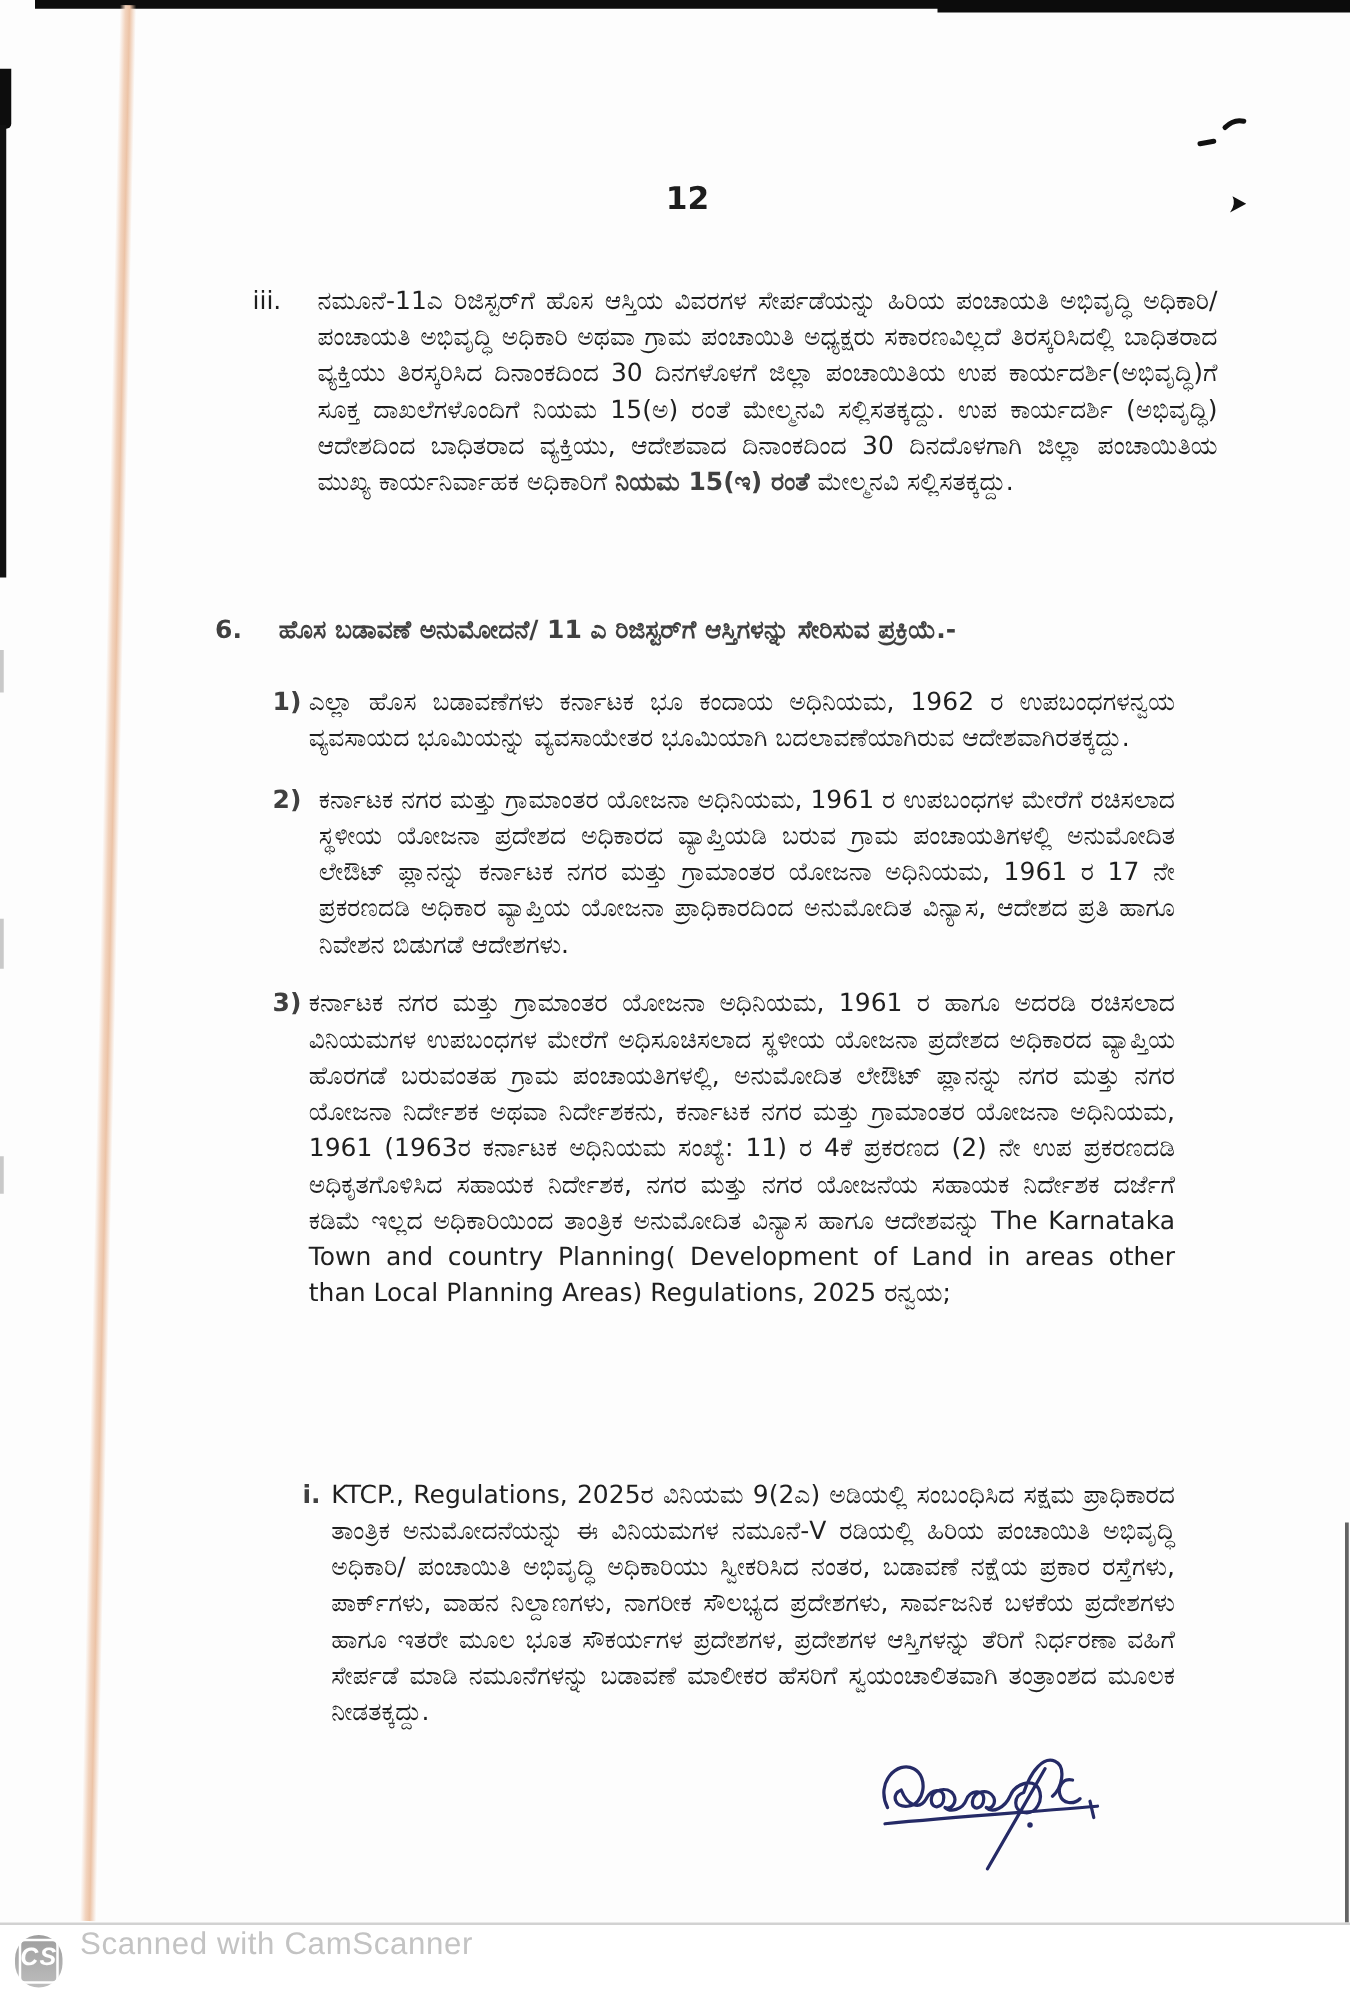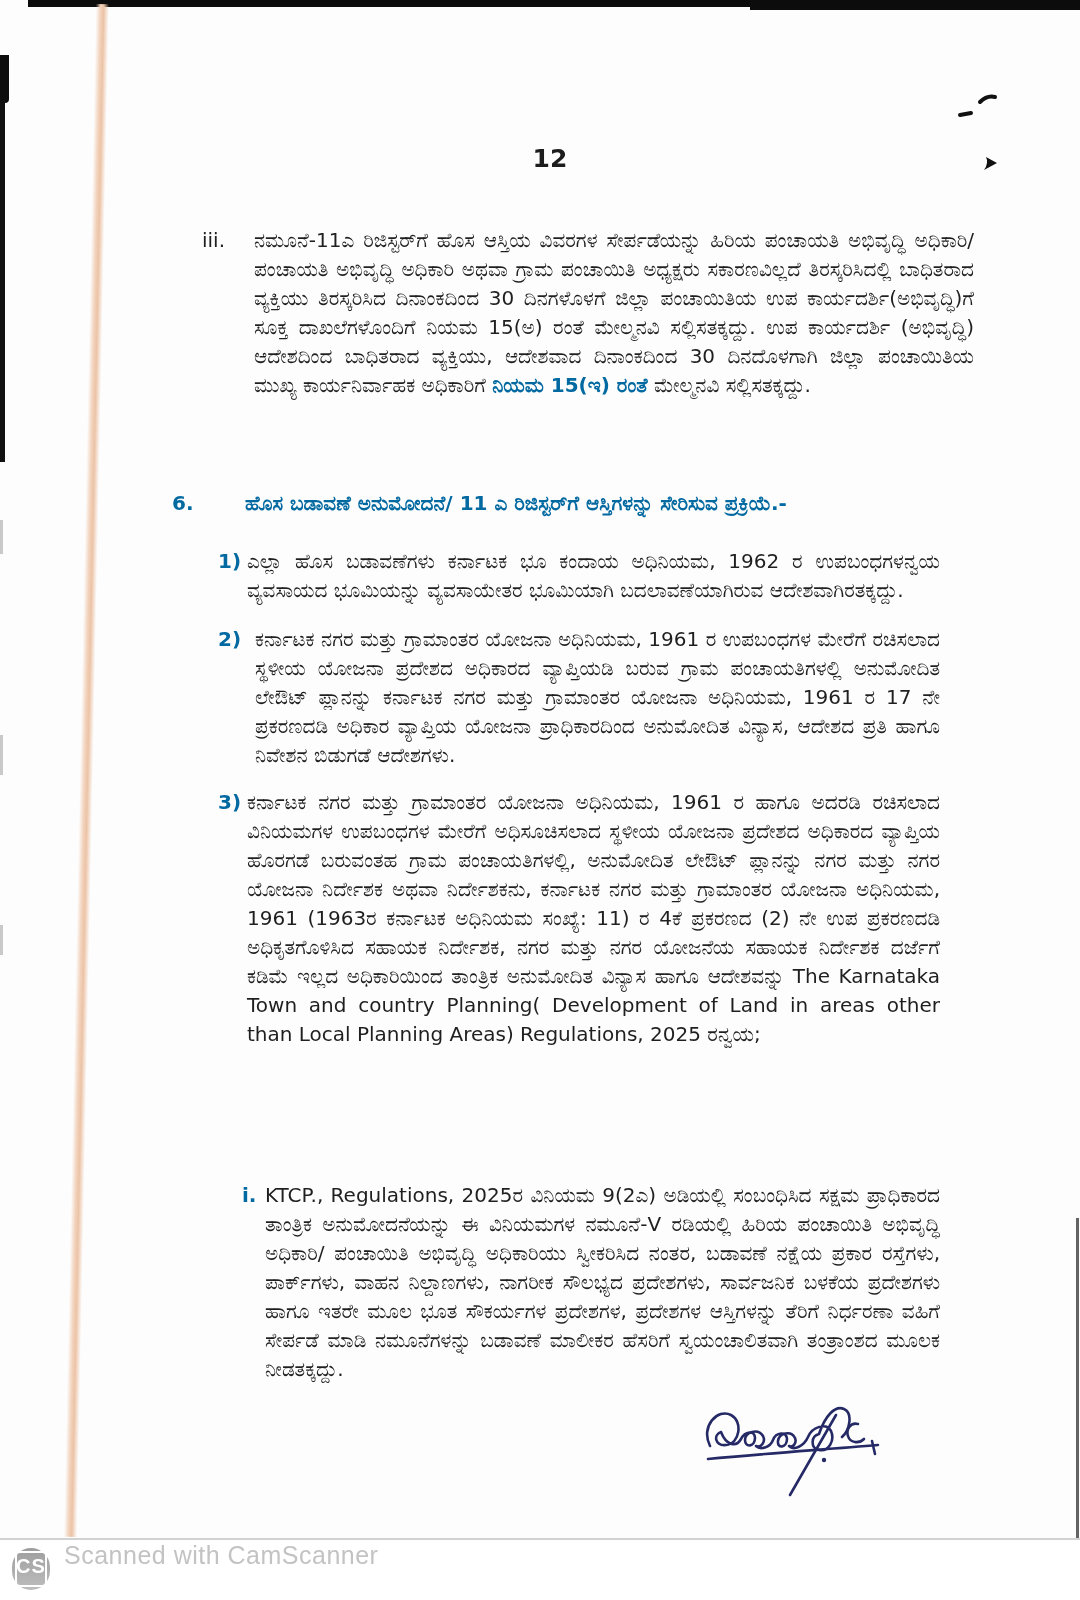--- a/index.html
+++ b/index.html
@@ -19,34 +19,35 @@
   .crease{
     position:absolute;left:96px;top:4px;width:13px;height:1533px;
     background:linear-gradient(90deg,rgba(244,217,199,0) 0%,var(--crease,#f2d3bd) 35%,#ecc3a6 60%,rgba(244,217,199,0) 100%);
     transform:rotate(1.2deg);transform-origin:top left;
   }
   
   .page-number{position:absolute;left:520px;top:144px;width:60px;text-align:center;font-size:25px;font-weight:600;color:#1d1d1d;}
   
   .block{position:absolute;font-size:20px;line-height:29px;text-align:justify;color:#1f1f1f;font-weight:500;}
   .marker{position:absolute;left:0;top:0;}
-  .bold{font-weight:700;color:#0369a1;}
+  .bold{font-weight:700;color:#404040;}
   .item{position:relative;margin-bottom:19px;}
   .item .txt{display:block;}
   
   .signature{position:absolute;left:698px;top:1402px;}
   .ink-marks{position:absolute;left:950px;top:85px;}
   
   .footer{
     position:absolute;left:0;right:0;top:1538px;height:62px;background:#ffffff;
     border-top:2px solid #d2d2d2;
   }
   .cs-logo{
     position:absolute;left:12px;top:8px;width:38px;height:42px;border-radius:19px;
     background:linear-gradient(var(--logo,#9e9e9e),#bdbdbd);
+    font-style:italic;
   }
   .cs-logo .inner{
     position:absolute;inset:3px;border:2px solid #ffffff;border-radius:5px;
     display:flex;align-items:flex-start;justify-content:center;
   }
   .cs-logo .cs-text{
     font-family:"Liberation Sans",sans-serif;font-weight:700;font-size:20px;color:#fff;line-height:26px;letter-spacing:1px;
   }
   .scan-text{
     position:absolute;left:64px;top:1px;font-family:"Liberation Sans",sans-serif;
@@ -77,21 +78,21 @@
   <div class="page-number">12</div>
 
   <div class="block" style="left:170px;top:226px;width:772px;margin-left:32px;">
     <span class="marker">iii.</span>
     <div style="margin-left:52px;"><span>ನಮೂನೆ-11ಎ ರಿಜಿಸ್ಟರ್‌ಗೆ ಹೊಸ ಆಸ್ತಿಯ ವಿವರಗಳ ಸೇರ್ಪಡೆಯನ್ನು ಹಿರಿಯ ಪಂಚಾಯತಿ ಅಭಿವೃದ್ಧಿ ಅಧಿಕಾರಿ/ ಪಂಚಾಯತಿ ಅಭಿವೃದ್ಧಿ ಅಧಿಕಾರಿ ಅಥವಾ ಗ್ರಾಮ ಪಂಚಾಯಿತಿ ಅಧ್ಯಕ್ಷರು ಸಕಾರಣವಿಲ್ಲದೆ ತಿರಸ್ಕರಿಸಿದಲ್ಲಿ ಬಾಧಿತರಾದ ವ್ಯಕ್ತಿಯು ತಿರಸ್ಕರಿಸಿದ ದಿನಾಂಕದಿಂದ 30 ದಿನಗಳೊಳಗೆ ಜಿಲ್ಲಾ ಪಂಚಾಯಿತಿಯ ಉಪ ಕಾರ್ಯದರ್ಶಿ(ಅಭಿವೃದ್ಧಿ)ಗೆ ಸೂಕ್ತ ದಾಖಲೆಗಳೊಂದಿಗೆ ನಿಯಮ 15(ಅ) ರಂತೆ ಮೇಲ್ಮನವಿ ಸಲ್ಲಿಸತಕ್ಕದ್ದು. ಉಪ ಕಾರ್ಯದರ್ಶಿ (ಅಭಿವೃದ್ಧಿ) ಆದೇಶದಿಂದ ಬಾಧಿತರಾದ ವ್ಯಕ್ತಿಯು, ಆದೇಶವಾದ ದಿನಾಂಕದಿಂದ 30 ದಿನದೊಳಗಾಗಿ ಜಿಲ್ಲಾ ಪಂಚಾಯಿತಿಯ ಮುಖ್ಯ ಕಾರ್ಯನಿರ್ವಾಹಕ ಅಧಿಕಾರಿಗೆ </span><span class="bold">ನಿಯಮ 15(ಇ) ರಂತೆ</span><span> ಮೇಲ್ಮನವಿ ಸಲ್ಲಿಸತಕ್ಕದ್ದು.</span>
     </div>
   </div>
 
   <div class="block" style="left:172px;top:489px;width:740px;">
     <span class="marker bold">6.</span>
-    <div class="bold" style="margin-left:73px;width:686px;">ಹೊಸ ಬಡಾವಣೆ ಅನುಮೋದನೆ/ 11 ಎ ರಿಜಿಸ್ಟರ್‌ಗೆ ಆಸ್ತಿಗಳನ್ನು ಸೇರಿಸುವ ಪ್ರಕ್ರಿಯೆ.-</div>
+    <div class="bold" style="margin-left:51px;width:686px;">ಹೊಸ ಬಡಾವಣೆ ಅನುಮೋದನೆ/ 11 ಎ ರಿಜಿಸ್ಟರ್‌ಗೆ ಆಸ್ತಿಗಳನ್ನು ಸೇರಿಸುವ ಪ್ರಕ್ರಿಯೆ.-</div>
   </div>
 
   <div class="block" style="left:218px;top:547px;width:722px;">
     <div class="item" style="margin-bottom:20px;">
       <span class="marker bold">1)</span>
       <span class="txt" style="margin-left:29px;">ಎಲ್ಲಾ ಹೊಸ ಬಡಾವಣೆಗಳು ಕರ್ನಾಟಕ ಭೂ ಕಂದಾಯ ಅಧಿನಿಯಮ, 1962 ರ ಉಪಬಂಧಗಳನ್ವಯ ವ್ಯವಸಾಯದ ಭೂಮಿಯನ್ನು ವ್ಯವಸಾಯೇತರ ಭೂಮಿಯಾಗಿ ಬದಲಾವಣೆಯಾಗಿರುವ ಆದೇಶವಾಗಿರತಕ್ಕದ್ದು.</span>
     </div>
     <div class="item" style="margin-bottom:18px;">
       <span class="marker bold">2)</span>
       <span class="txt" style="margin-left:37px;">ಕರ್ನಾಟಕ ನಗರ ಮತ್ತು ಗ್ರಾಮಾಂತರ ಯೋಜನಾ ಅಧಿನಿಯಮ, 1961 ರ ಉಪಬಂಧಗಳ ಮೇರೆಗೆ ರಚಿಸಲಾದ ಸ್ಥಳೀಯ ಯೋಜನಾ ಪ್ರದೇಶದ ಅಧಿಕಾರದ ವ್ಯಾಪ್ತಿಯಡಿ ಬರುವ ಗ್ರಾಮ ಪಂಚಾಯತಿಗಳಲ್ಲಿ ಅನುಮೋದಿತ ಲೇಔಟ್ ಪ್ಲಾನನ್ನು ಕರ್ನಾಟಕ ನಗರ ಮತ್ತು ಗ್ರಾಮಾಂತರ ಯೋಜನಾ ಅಧಿನಿಯಮ, 1961 ರ 17 ನೇ ಪ್ರಕರಣದಡಿ ಅಧಿಕಾರ ವ್ಯಾಪ್ತಿಯ ಯೋಜನಾ ಪ್ರಾಧಿಕಾರದಿಂದ ಅನುಮೋದಿತ ವಿನ್ಯಾಸ, ಆದೇಶದ ಪ್ರತಿ ಹಾಗೂ ನಿವೇಶನ ಬಿಡುಗಡೆ ಆದೇಶಗಳು.</span>

